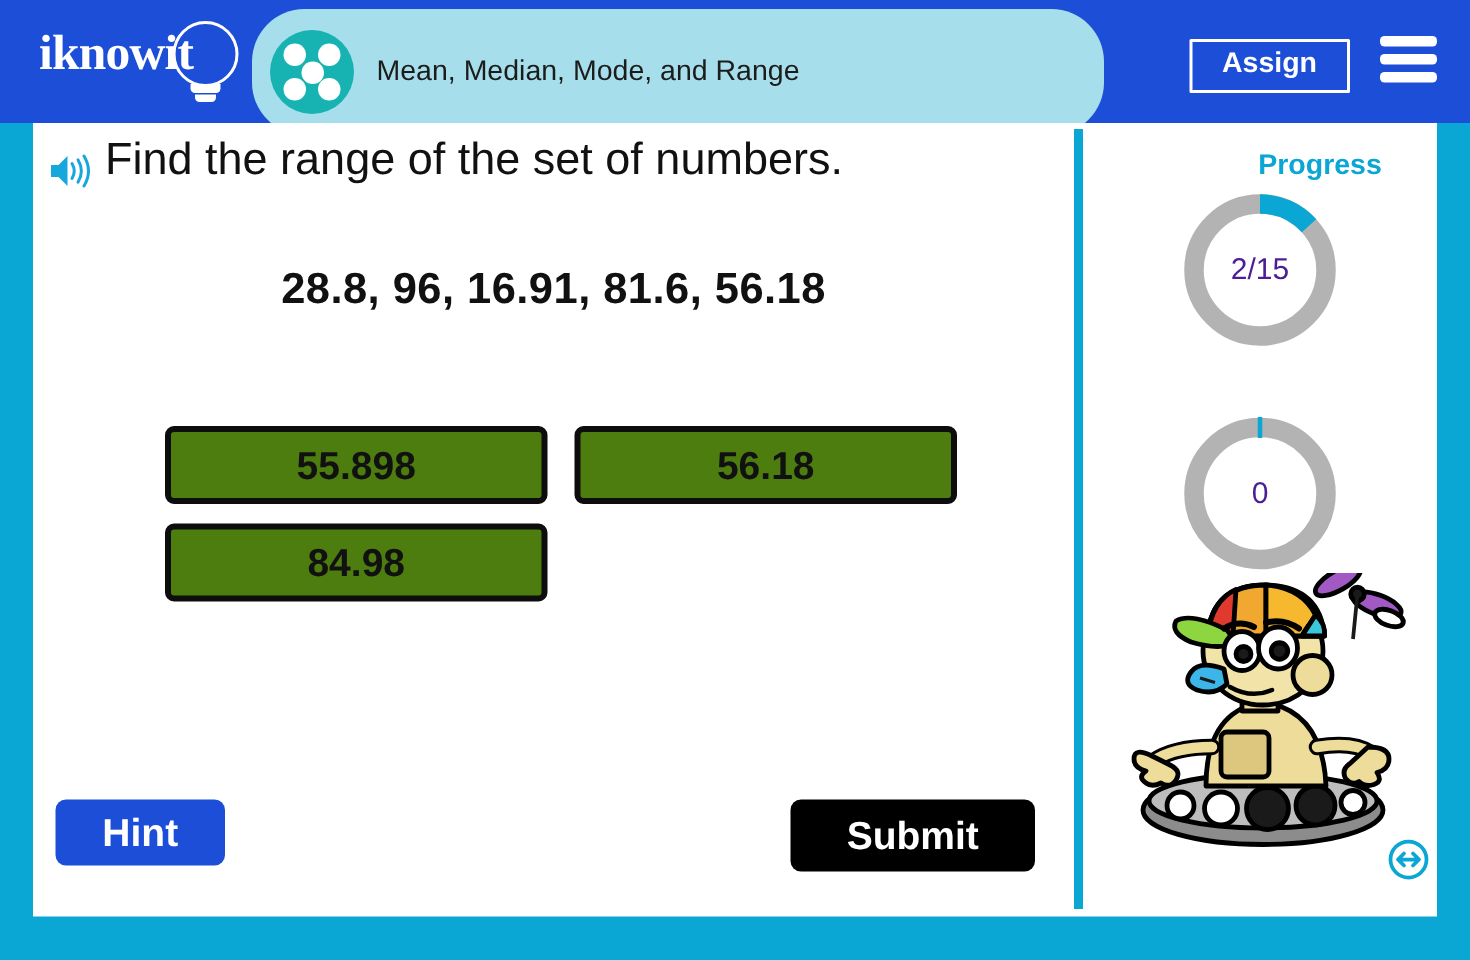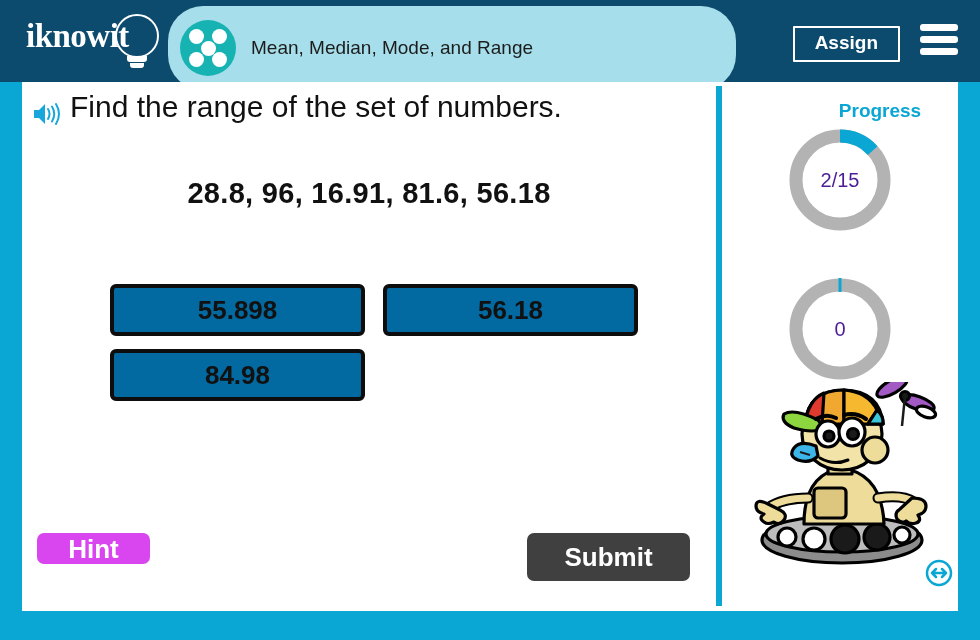--- a/index.html
+++ b/index.html
@@ -21,21 +21,21 @@
     background: #0aa6d4;
     box-sizing: border-box;
   }
 
   
   .header {
     position: absolute;
     left: 0; top: 0;
     width: 980px;
     height: 82px;
-    background: #0c4a6e;
+    background: #1d4ed8;
     overflow: hidden;
   }
   .logo {
     position: absolute;
     left: 26px; top: 12px;
     width: 140px;
     height: 58px;
   }
   .logo-text {
     position: absolute;
@@ -188,51 +188,51 @@
   .answer-row {
     display: flex;
     gap: 18px;
     margin-bottom: 13px;
   }
   .answer {
     width: 255px;
     height: 52px;
     border: 4px solid #0d0d0d;
     border-radius: 6px;
-    background: #0369a1;
+    background: #4d7c0f;
     display: flex;
     align-items: center;
     justify-content: center;
     font-size: 26px;
     font-weight: bold;
     color: #111111;
     box-sizing: border-box;
     cursor: pointer;
     user-select: none;
   }
 
   
   .hint-btn {
     position: absolute;
     left: 15px; top: 451px;
-    width: 113px; height: 31px;
-    background: #d946ef;
+    width: 113px; height: 44px;
+    background: #1d4ed8;
     border: none;
     border-radius: 7px;
     color: #ffffff;
     font-size: 26px;
     font-weight: bold;
     cursor: pointer;
     font-family: "Liberation Sans", sans-serif;
   }
   .submit-btn {
     position: absolute;
     left: 505px; top: 451px;
     width: 163px; height: 48px;
-    background: #404040;
+    background: #000000;
     border: none;
     border-radius: 7px;
     color: #ffffff;
     font-size: 26px;
     font-weight: bold;
     cursor: pointer;
     font-family: "Liberation Sans", sans-serif;
   }
 
   

